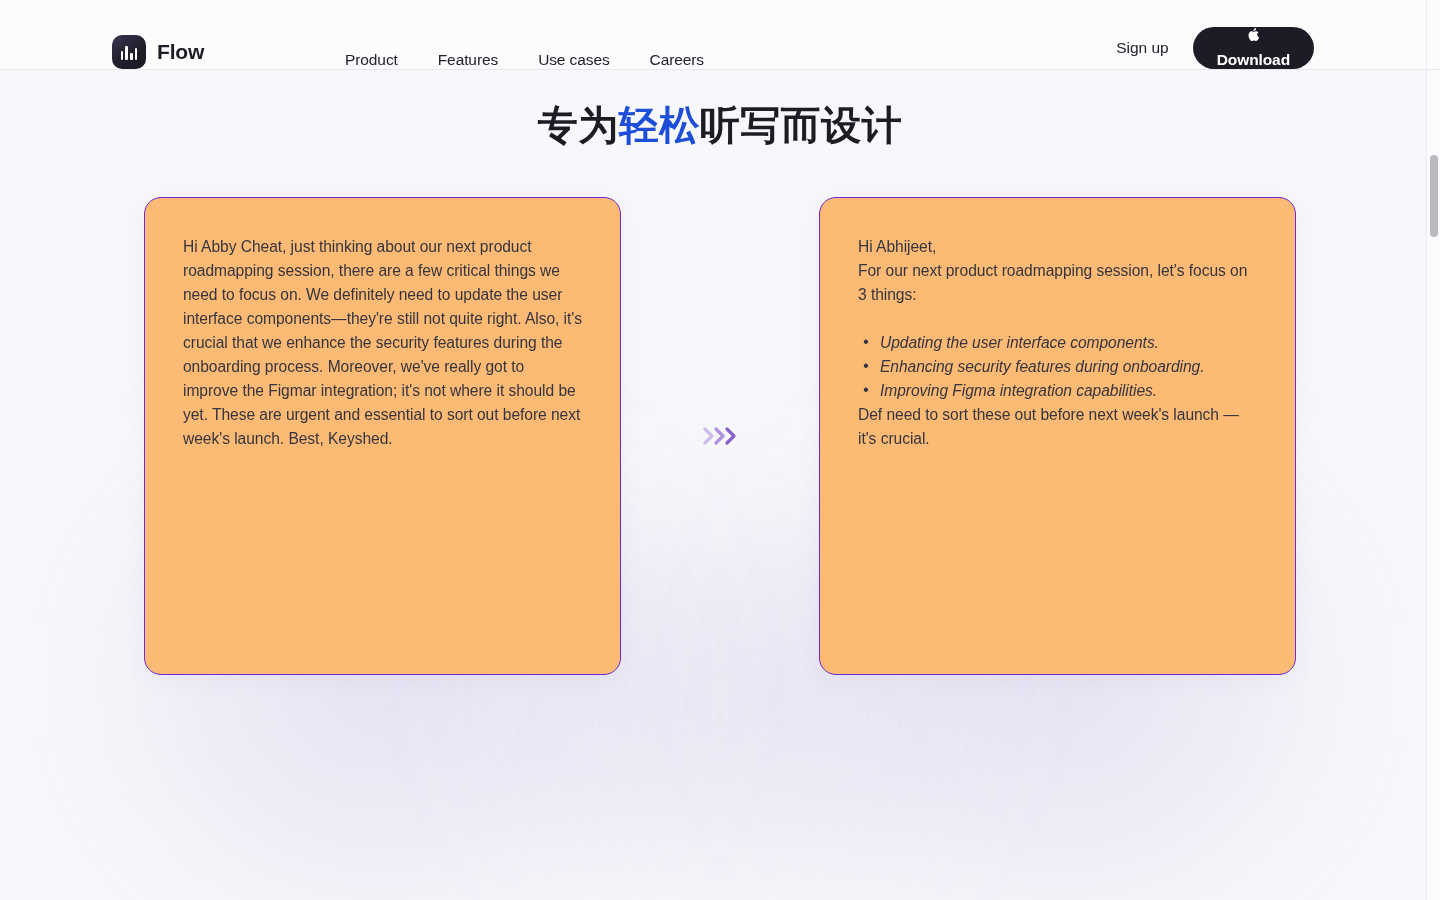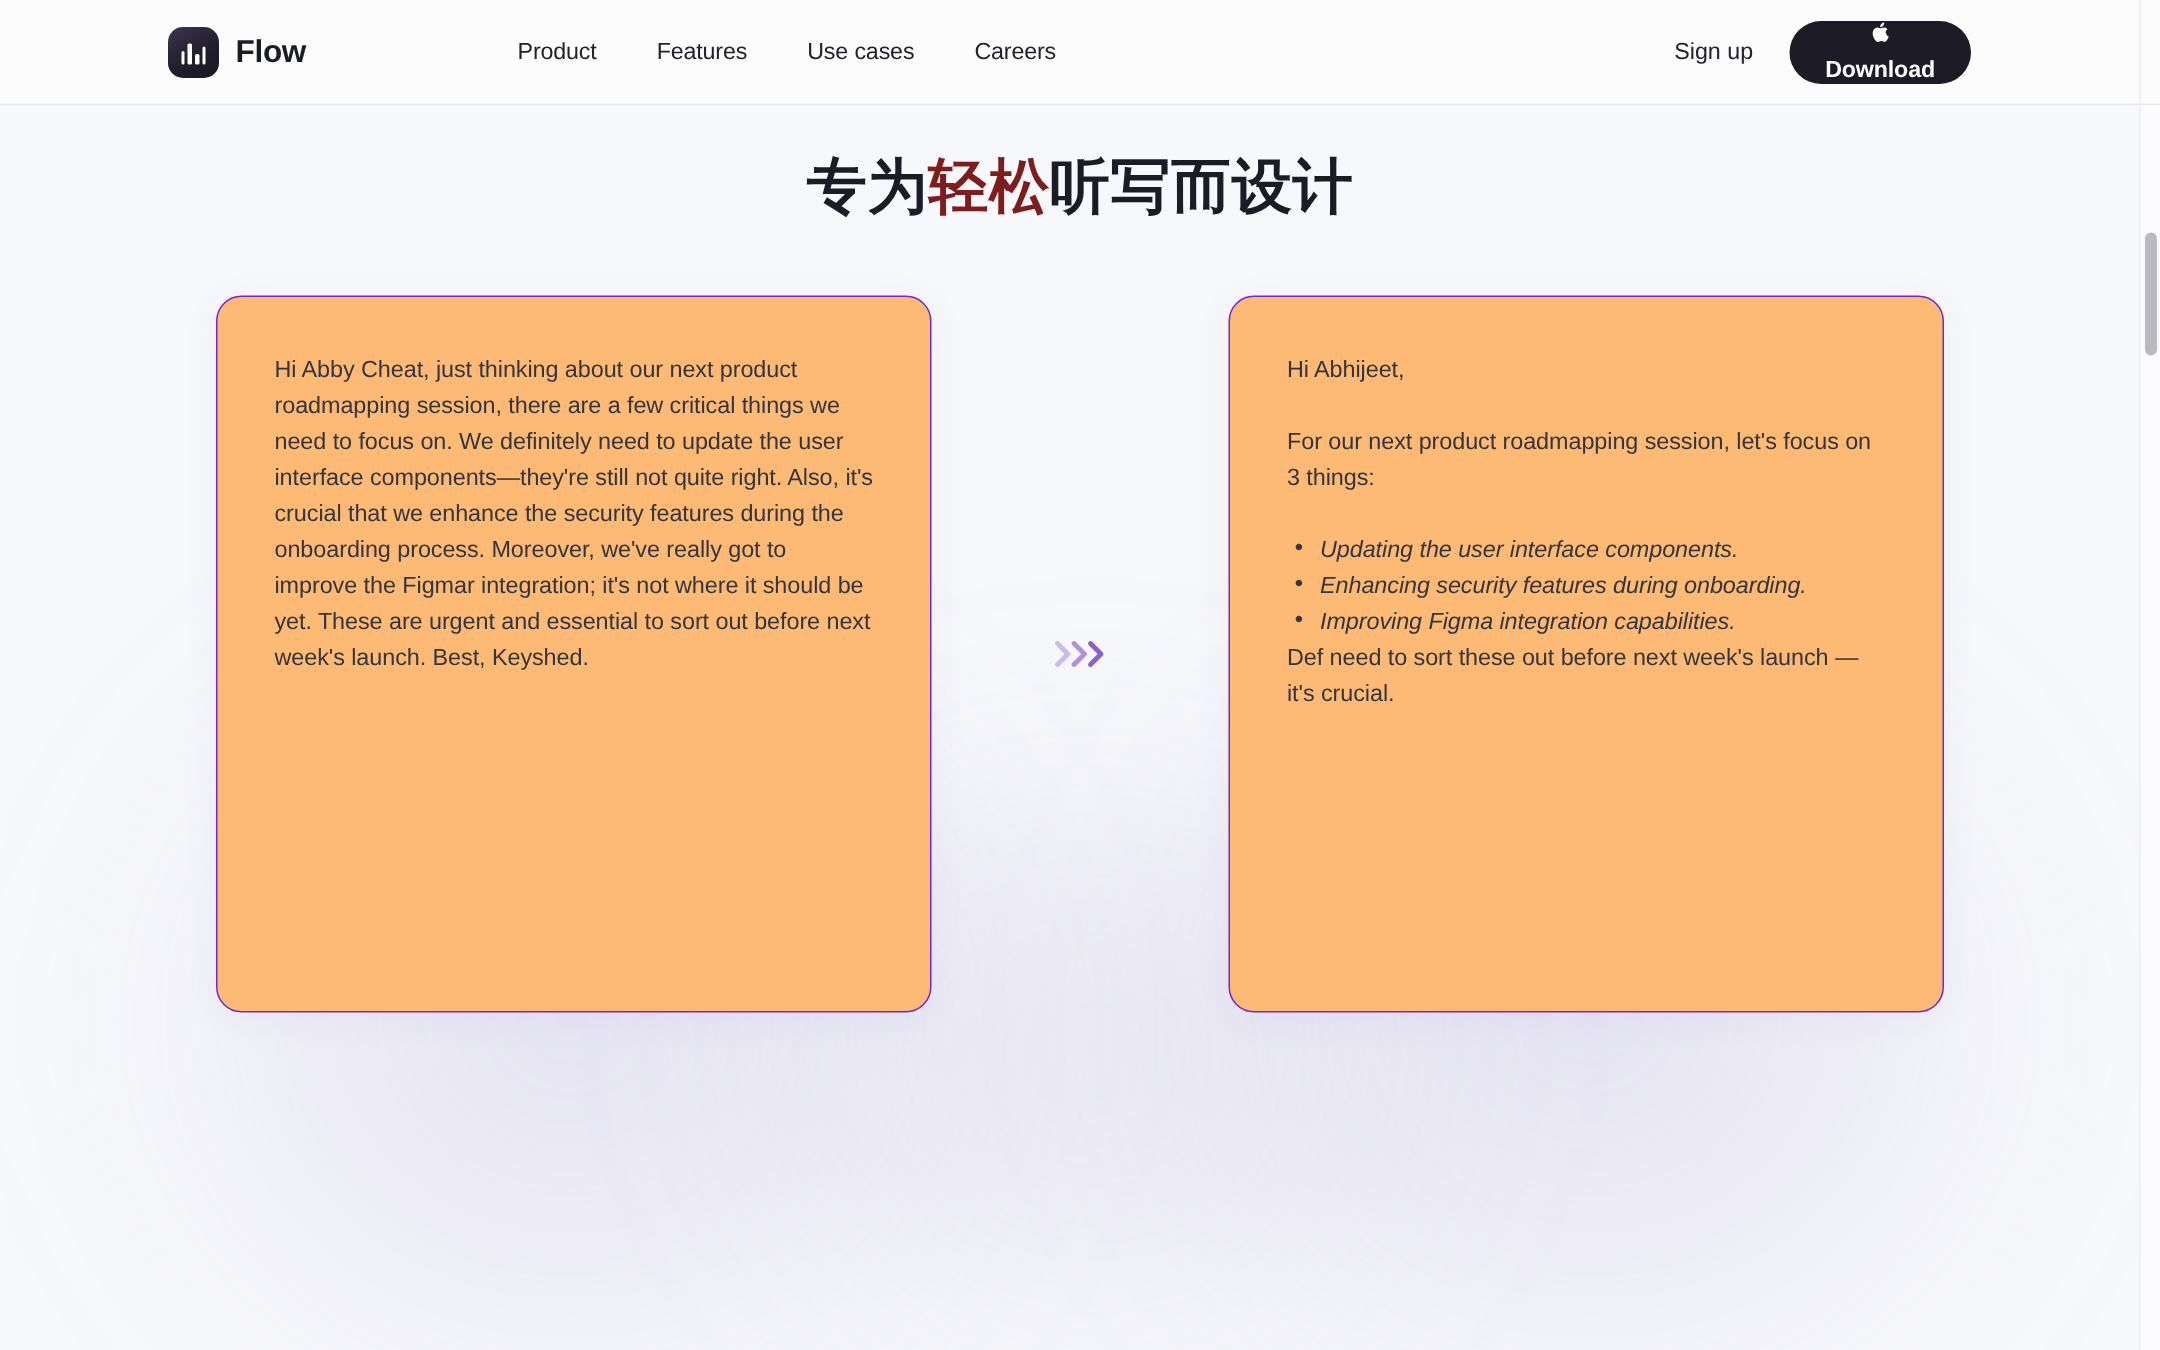--- a/index.html
+++ b/index.html
@@ -53,21 +53,21 @@
 
   
   .header {
     position: relative;
     z-index: 5;
     height: 70px;
     width: 1426px;
     background: #fcfcfd;
     border-bottom: 1px solid #e7e8ef;
     display: flex;
-    align-items: center;
+    align-items: flex-end;
     padding: 0 112px 0 112px;
   }
 
   .brand {
     display: flex;
     align-items: center;
     gap: 11px;
     cursor: pointer;
   }
   .brand-logo {
@@ -151,21 +151,21 @@
   }
 
   .headline {
     text-align: center;
     font-size: 40px;
     font-weight: 700;
     letter-spacing: 0.5px;
     color: #1b1c24;
     line-height: 1.35;
   }
-  .headline .accent { color: #7f1d1d; }
+  .headline .accent { color: #1d4ed8; }
 
   .columns {
     display: flex;
     justify-content: center;
     gap: 198px;
     margin-top: 50px;
   }
   .col-head {
     width: 477px;
     text-align: center;
@@ -198,21 +198,21 @@
     border-radius: 17px;
     padding: 37px 38px;
     box-shadow: 0 4px 26px rgba(80,60,140,0.05);
   }
   .card p, .card ul {
     font-size: 15.6px;
     line-height: 24px;
     color: #34353f;
     letter-spacing: -0.05px;
   }
-  .card p + p { margin-top: 24px; }
+  .card p + p { }
   .card ul {
     list-style: none;
     margin-top: 24px;
   }
   .card ul li {
     position: relative;
     padding-left: 22px;
     font-style: italic;
   }
   .card ul li::before {

